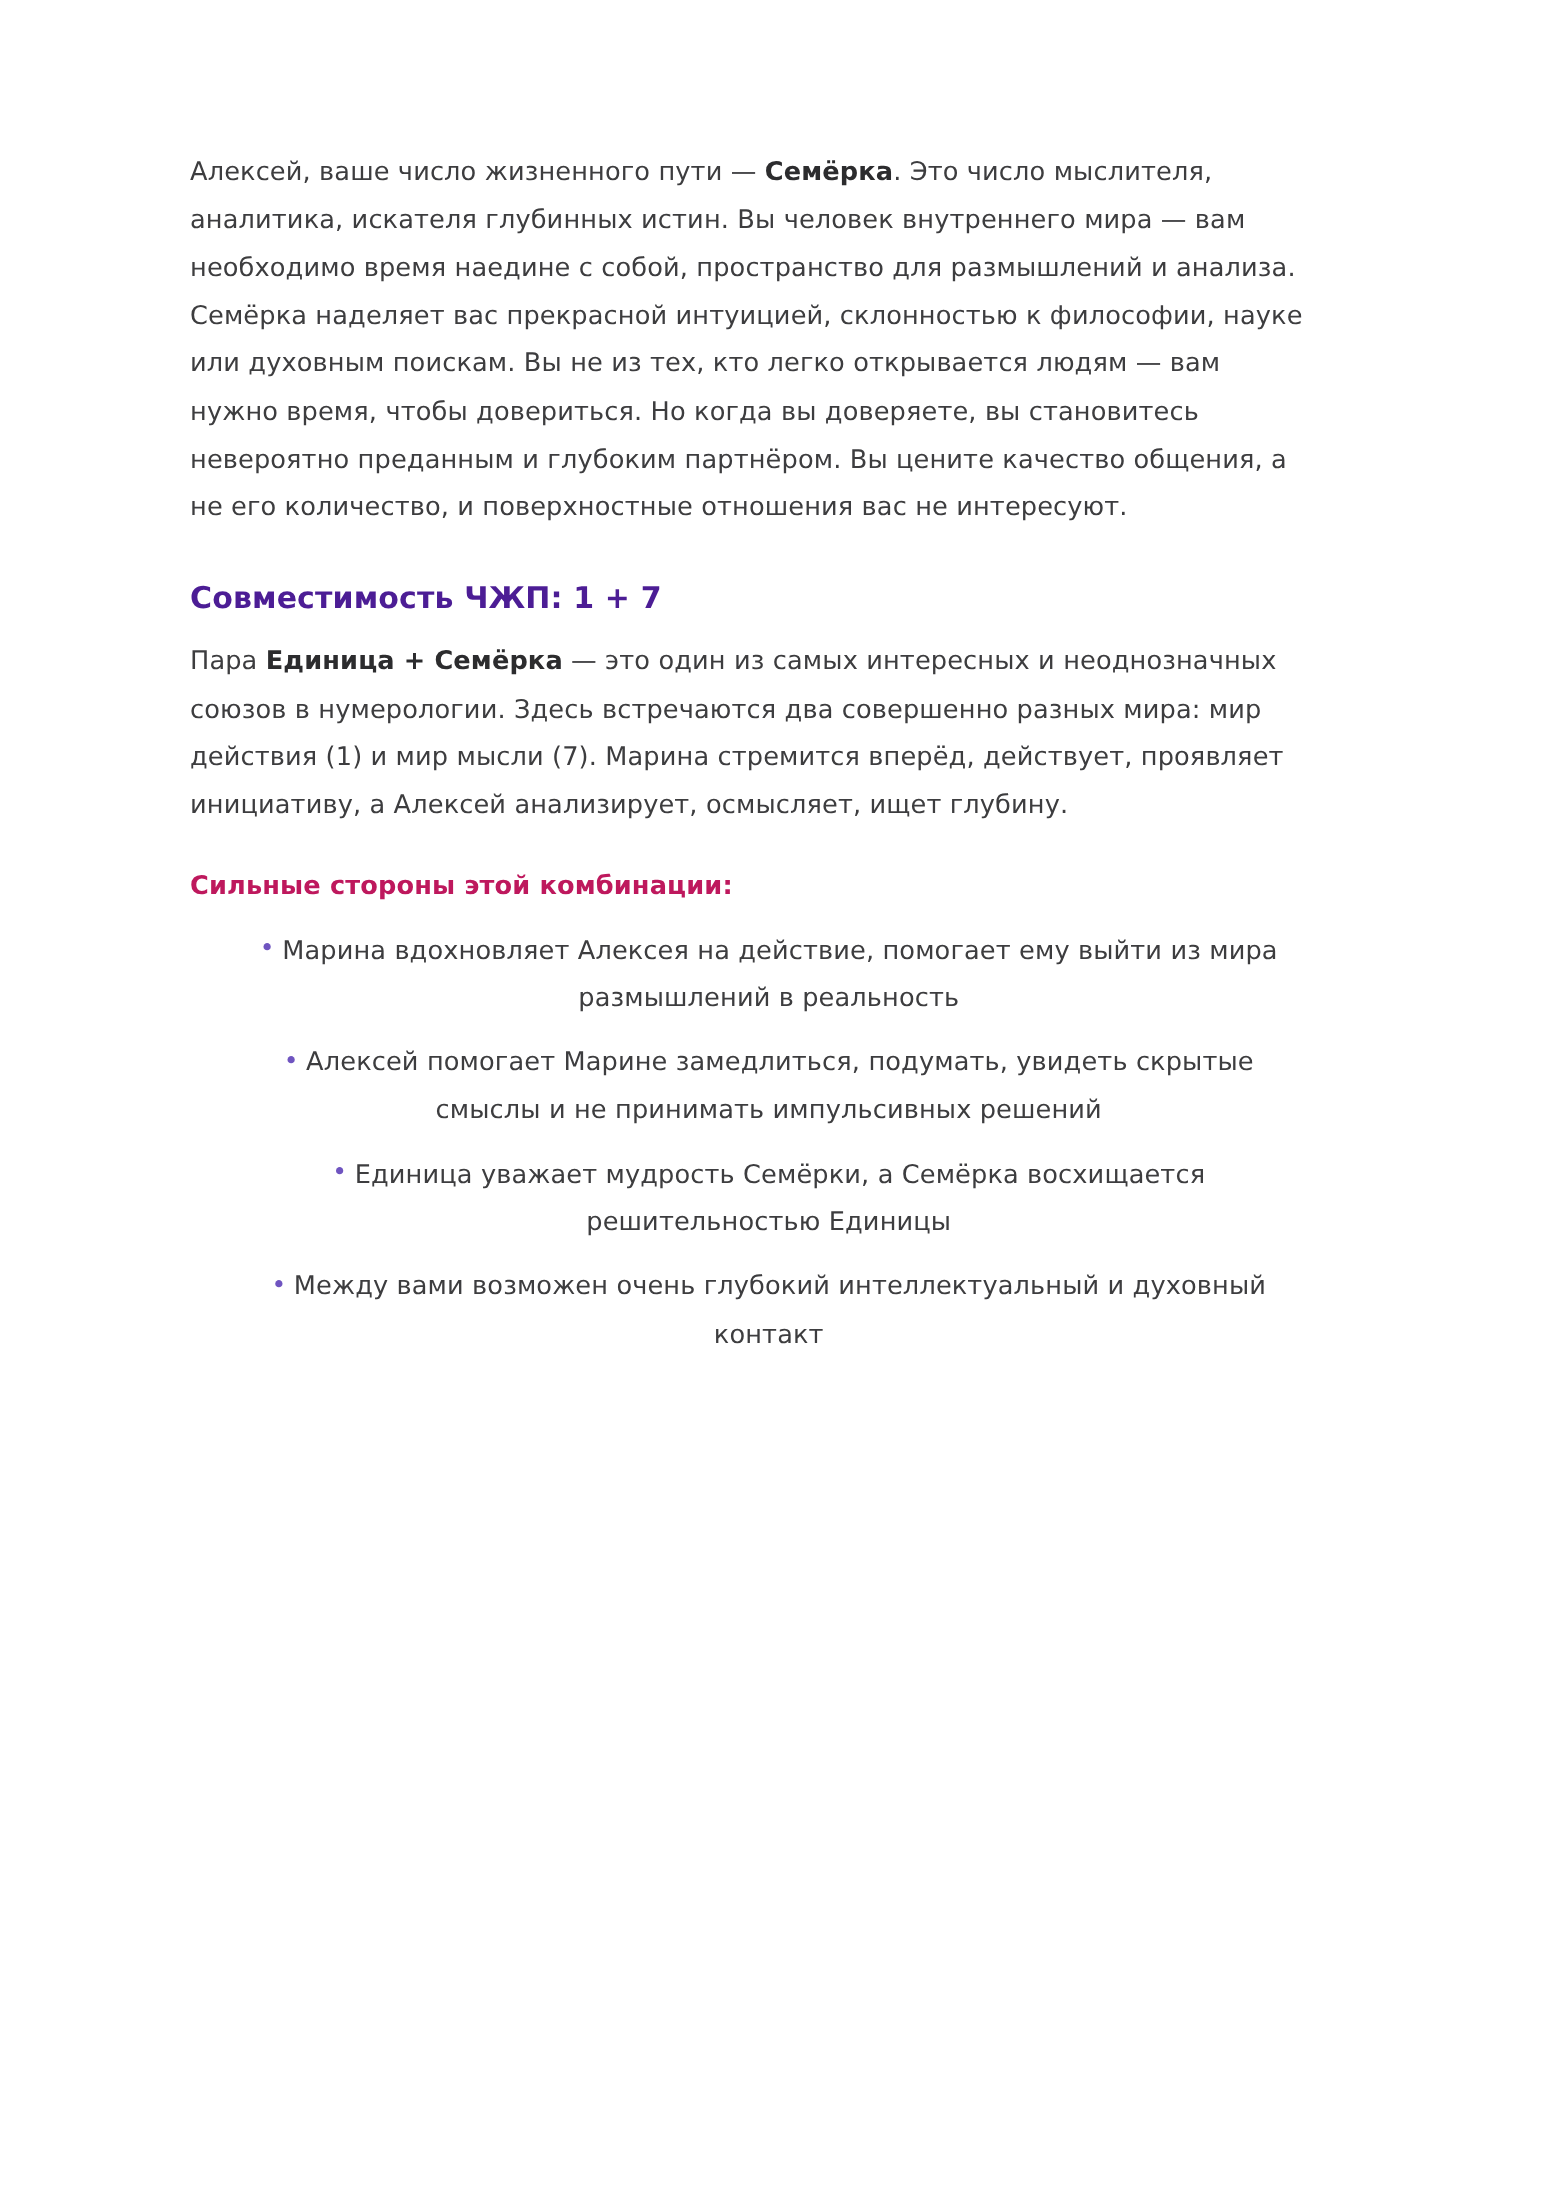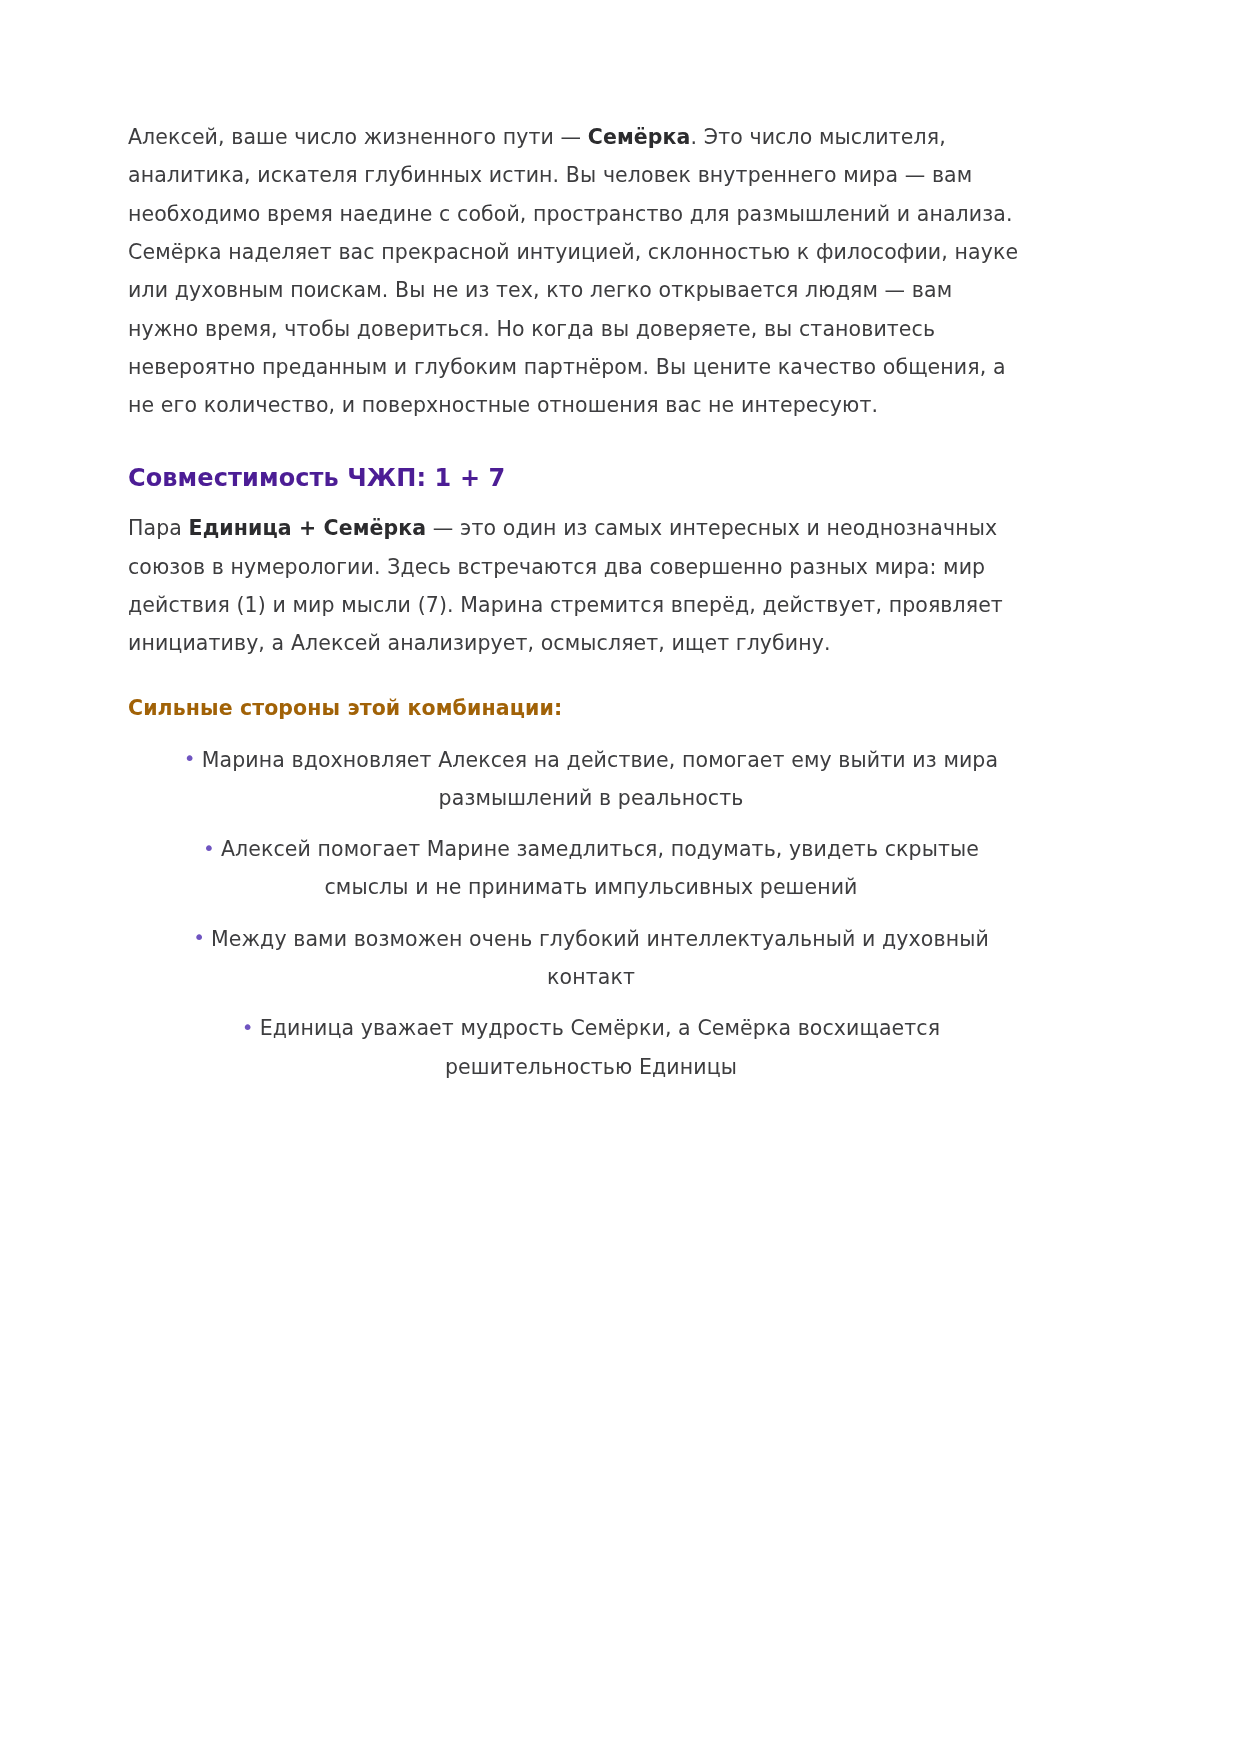--- a/index.html
+++ b/index.html
@@ -16,20 +16,21 @@
     -webkit-font-smoothing: antialiased;
   }
 
   .page {
     position: relative;
     width: 1207px;
     height: 1754px;
     background: #ffffff;
     box-sizing: border-box;
     padding: 118px 222px 0 128px;
+    margin-left: 24px;
   }
 
   .doc-body {
     width: 891px;
   }
 
   p.para {
     margin: 0 0 0 0;
     font-size: 20.5px;
     line-height: 1.87;
@@ -43,21 +44,21 @@
     font-weight: bold;
     color: #4c1d95;
     margin: 36px 0 14px 0;
     line-height: 1.45;
     letter-spacing: 0.1px;
   }
 
   h3.sub-heading {
     font-size: 20.5px;
     font-weight: bold;
-    color: #a16207;
+    color: #be185d;
     margin: 30px 0 16px 0;
     line-height: 1.55;
     letter-spacing: 0.1px;
   }
 
   b, strong, .bold {
     font-weight: bold;
     color: #2c2c2e;
   }
 
@@ -104,20 +105,20 @@
 
     <h2 class="section-heading">Совместимость ЧЖП: 1 + 7</h2>
 
     <p class="para para-after-heading"><span>Пара </span><b class="bold">Единица + Семёрка</b><span> — это один из самых интересных и неоднозначных союзов в нумерологии. Здесь встречаются два совершенно разных мира: мир действия (1) и мир мысли (7). Марина стремится вперёд, действует, проявляет инициативу, а Алексей анализирует, осмысляет, ищет глубину.</span></p>
 
     <h3 class="sub-heading">Сильные стороны этой комбинации:</h3>
 
     <ul class="bullet-list">
       <li><span class="bullet-dot">•</span><span>Марина вдохновляет Алексея на действие, помогает ему выйти из мира размышлений в реальность</span></li>
       <li><span class="bullet-dot">•</span><span>Алексей помогает Марине замедлиться, подумать, увидеть скрытые смыслы и не принимать импульсивных решений</span></li>
+      <li><span class="bullet-dot">•</span><span>Единица уважает мудрость Семёрки, а Семёрка восхищается решительностью Единицы</span></li>
       <li><span class="bullet-dot">•</span><span>Между вами возможен очень глубокий интеллектуальный и духовный контакт</span></li>
-      <li><span class="bullet-dot">•</span><span>Единица уважает мудрость Семёрки, а Семёрка восхищается решительностью Единицы</span></li>
     </ul>
 
 
 
   </div>
 </div>
 
 </body></html>

